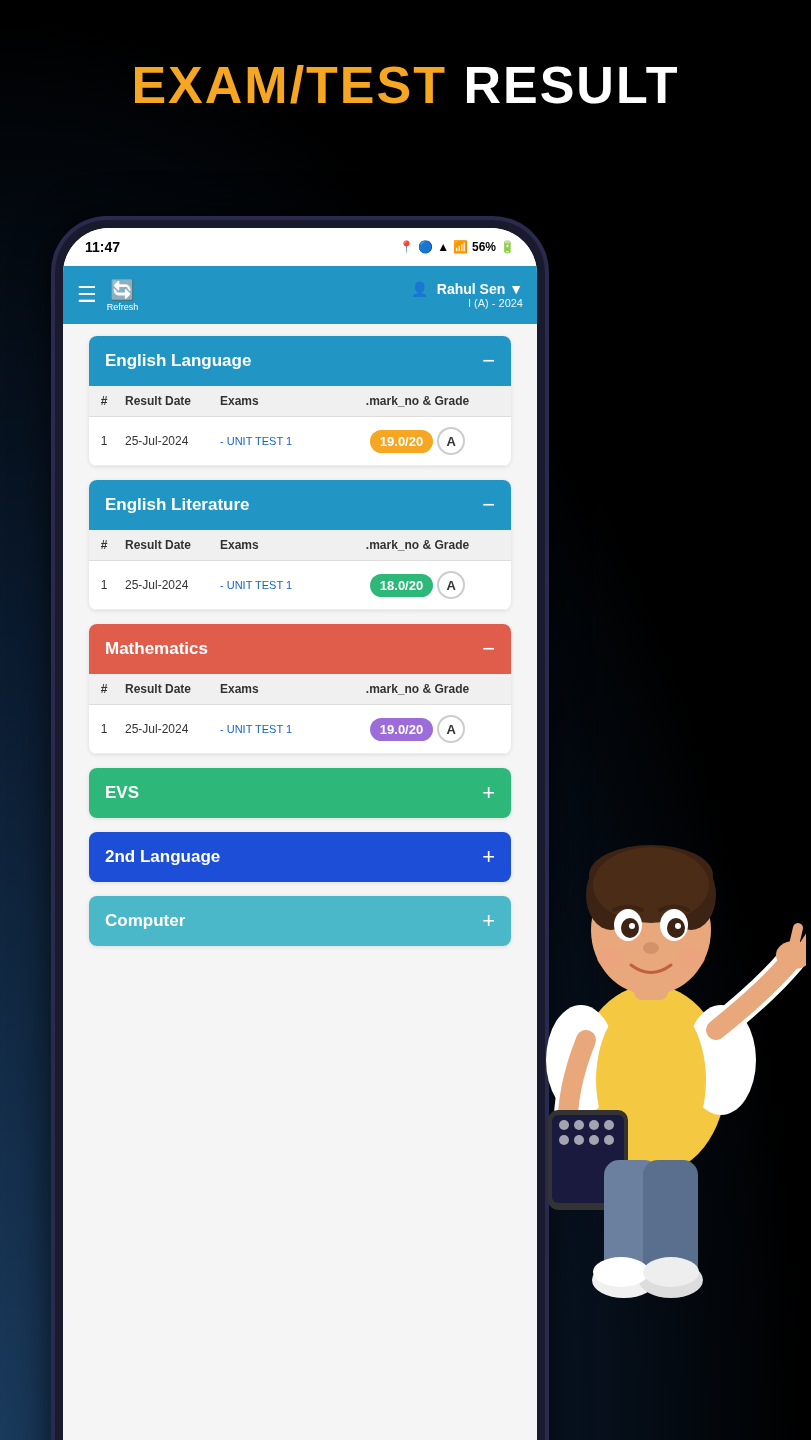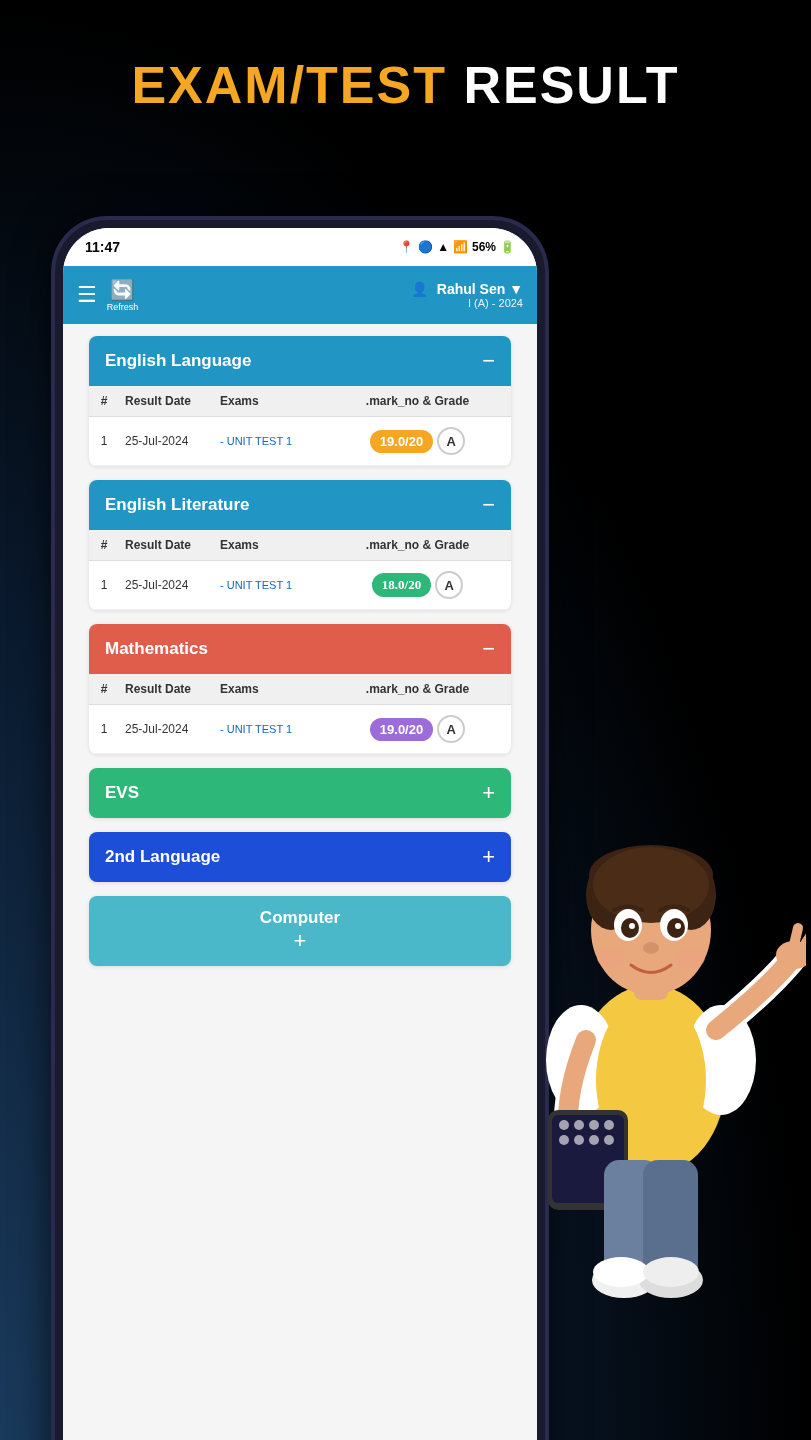--- a/index.html
+++ b/index.html
@@ -117,21 +117,21 @@
       padding: 12px 16px;
       color: #fff;
       font-size: 17px;
       font-weight: 600;
       cursor: pointer;
     }
     .subject-header.blue { background: #2196c4; }
     .subject-header.red { background: #e05c4b; }
     .subject-header.green { background: #2db87a; }
     .subject-header.orange { background: #1d4ed8; }
-    .subject-header.teal { background: #4ab8c8; flex-direction: column; }
+    .subject-header.teal { background: #4ab8c8; }
 
     .collapse-icon { font-size: 22px; font-weight: 300; }
 
     
     .result-table {
       width: 100%;
       border-collapse: collapse;
       font-size: 12px;
     }
     .result-table th {
@@ -170,21 +170,21 @@
     }
 
     .marks-badge {
       border-radius: 20px;
       padding: 4px 10px;
       color: #fff;
       font-size: 13px;
       font-weight: 700;
     }
     .marks-badge.orange-bg { background: #f5a623; }
-    .marks-badge.green-bg { background: #2db87a; font-family: Liberation Serif, serif; }
+    .marks-badge.green-bg { background: #2db87a; }
     .marks-badge.purple-bg { background: #9c6dd8; }
 
     .grade-circle {
       width: 28px;
       height: 28px;
       border-radius: 50%;
       background: #fff;
       border: 2px solid #ccc;
       display: flex;
       align-items: center;

